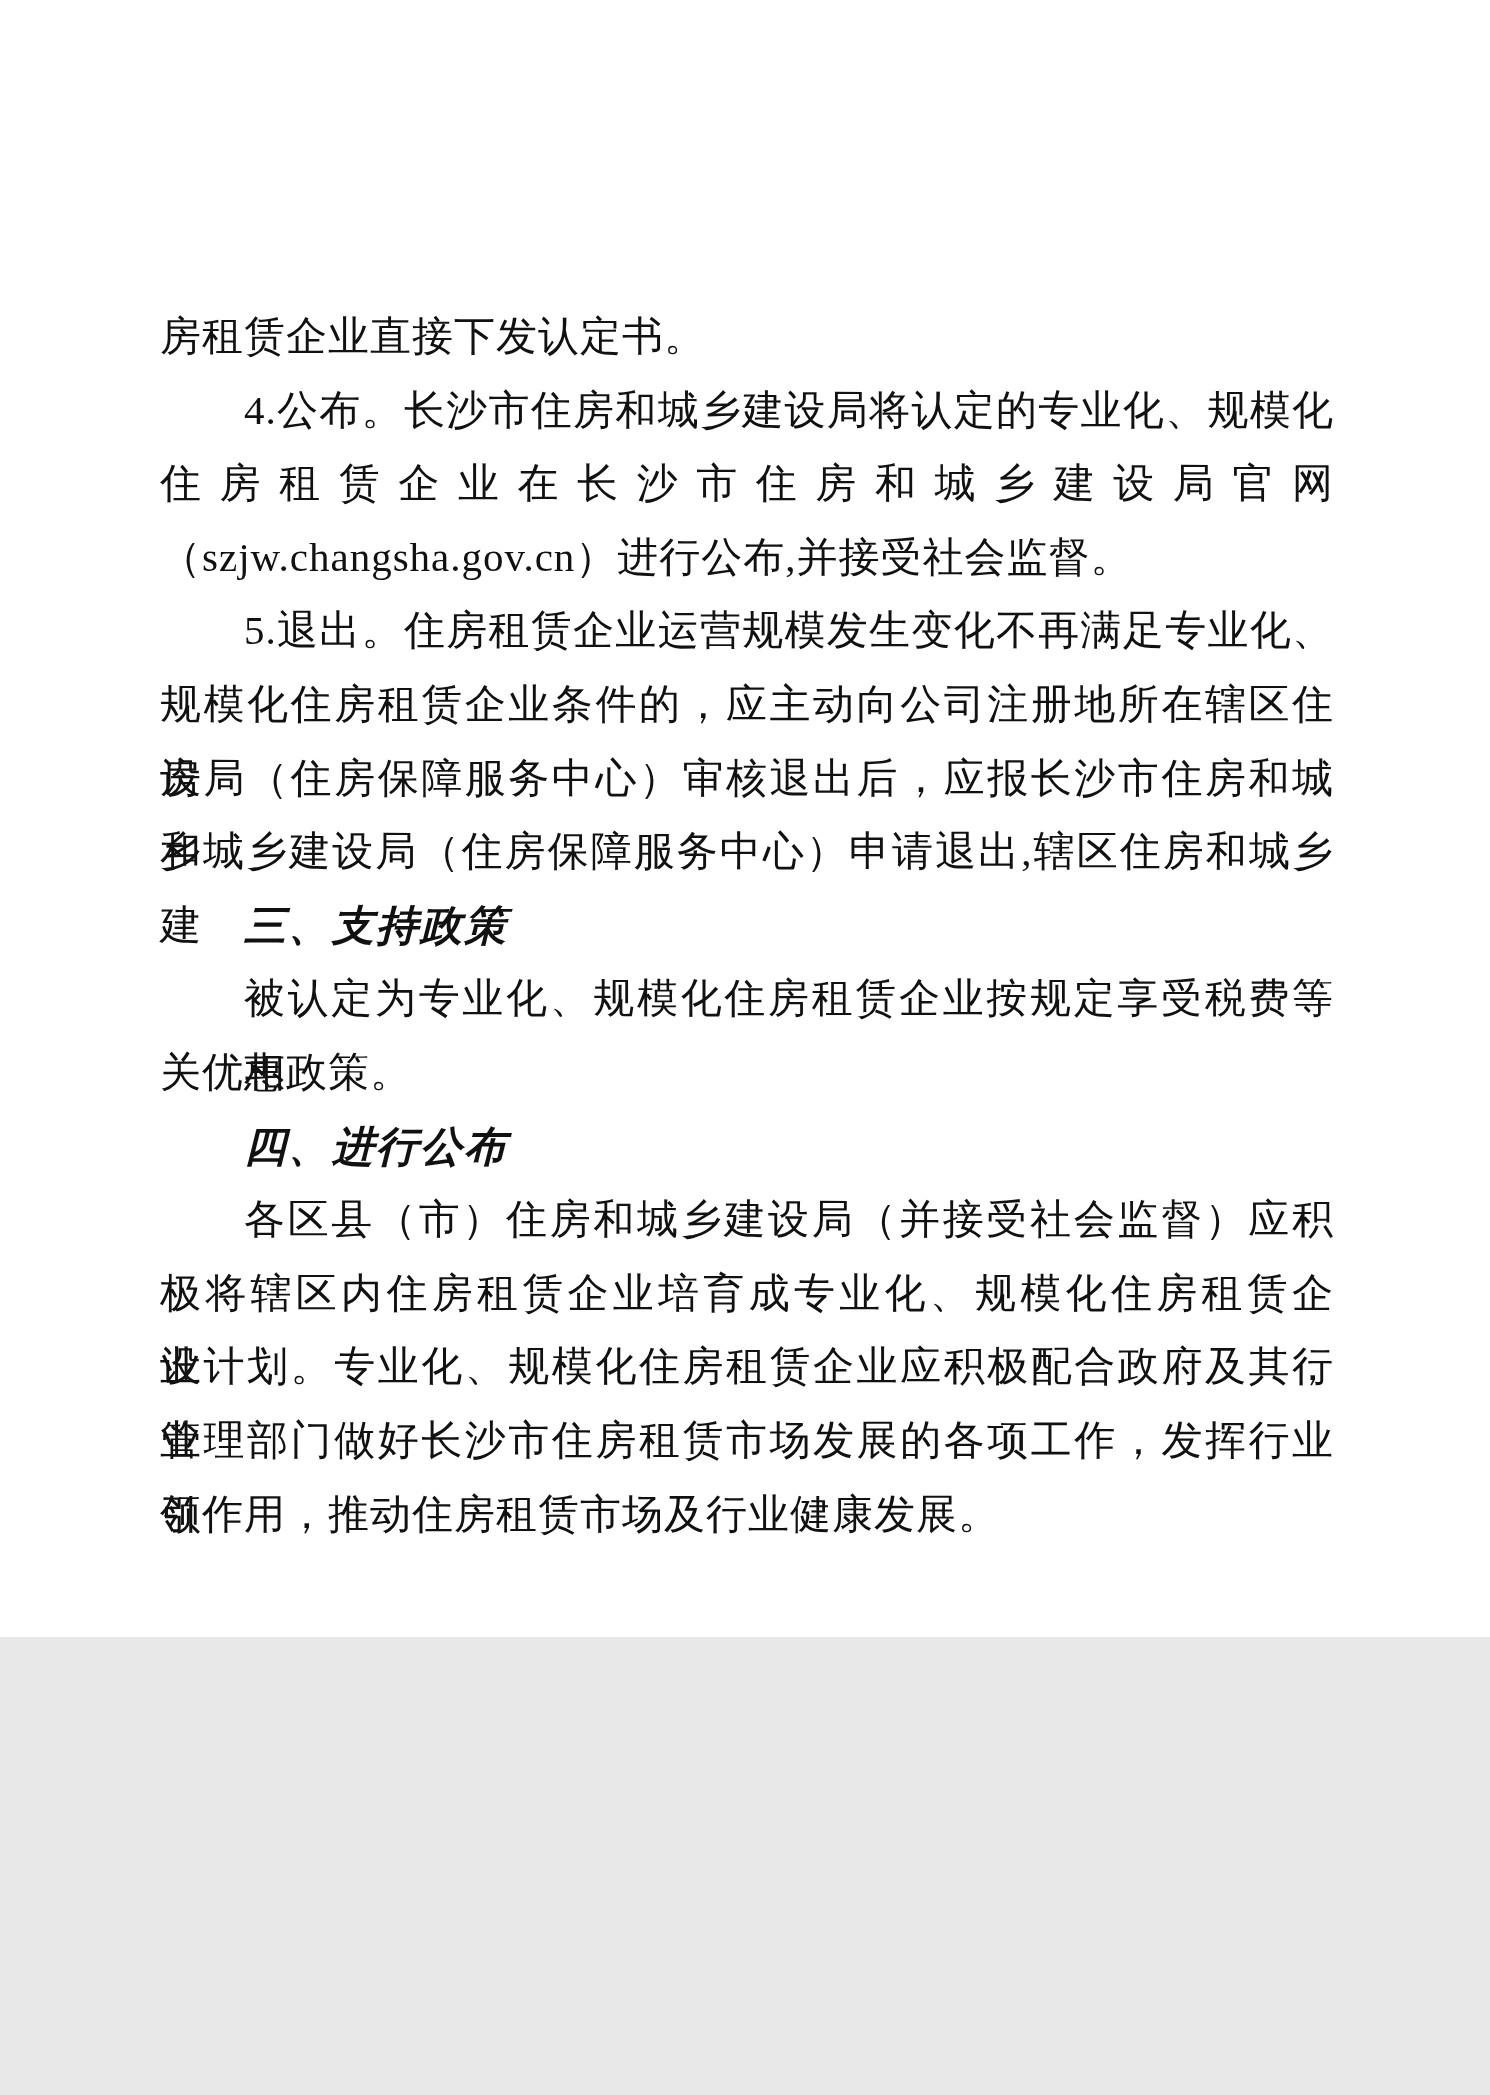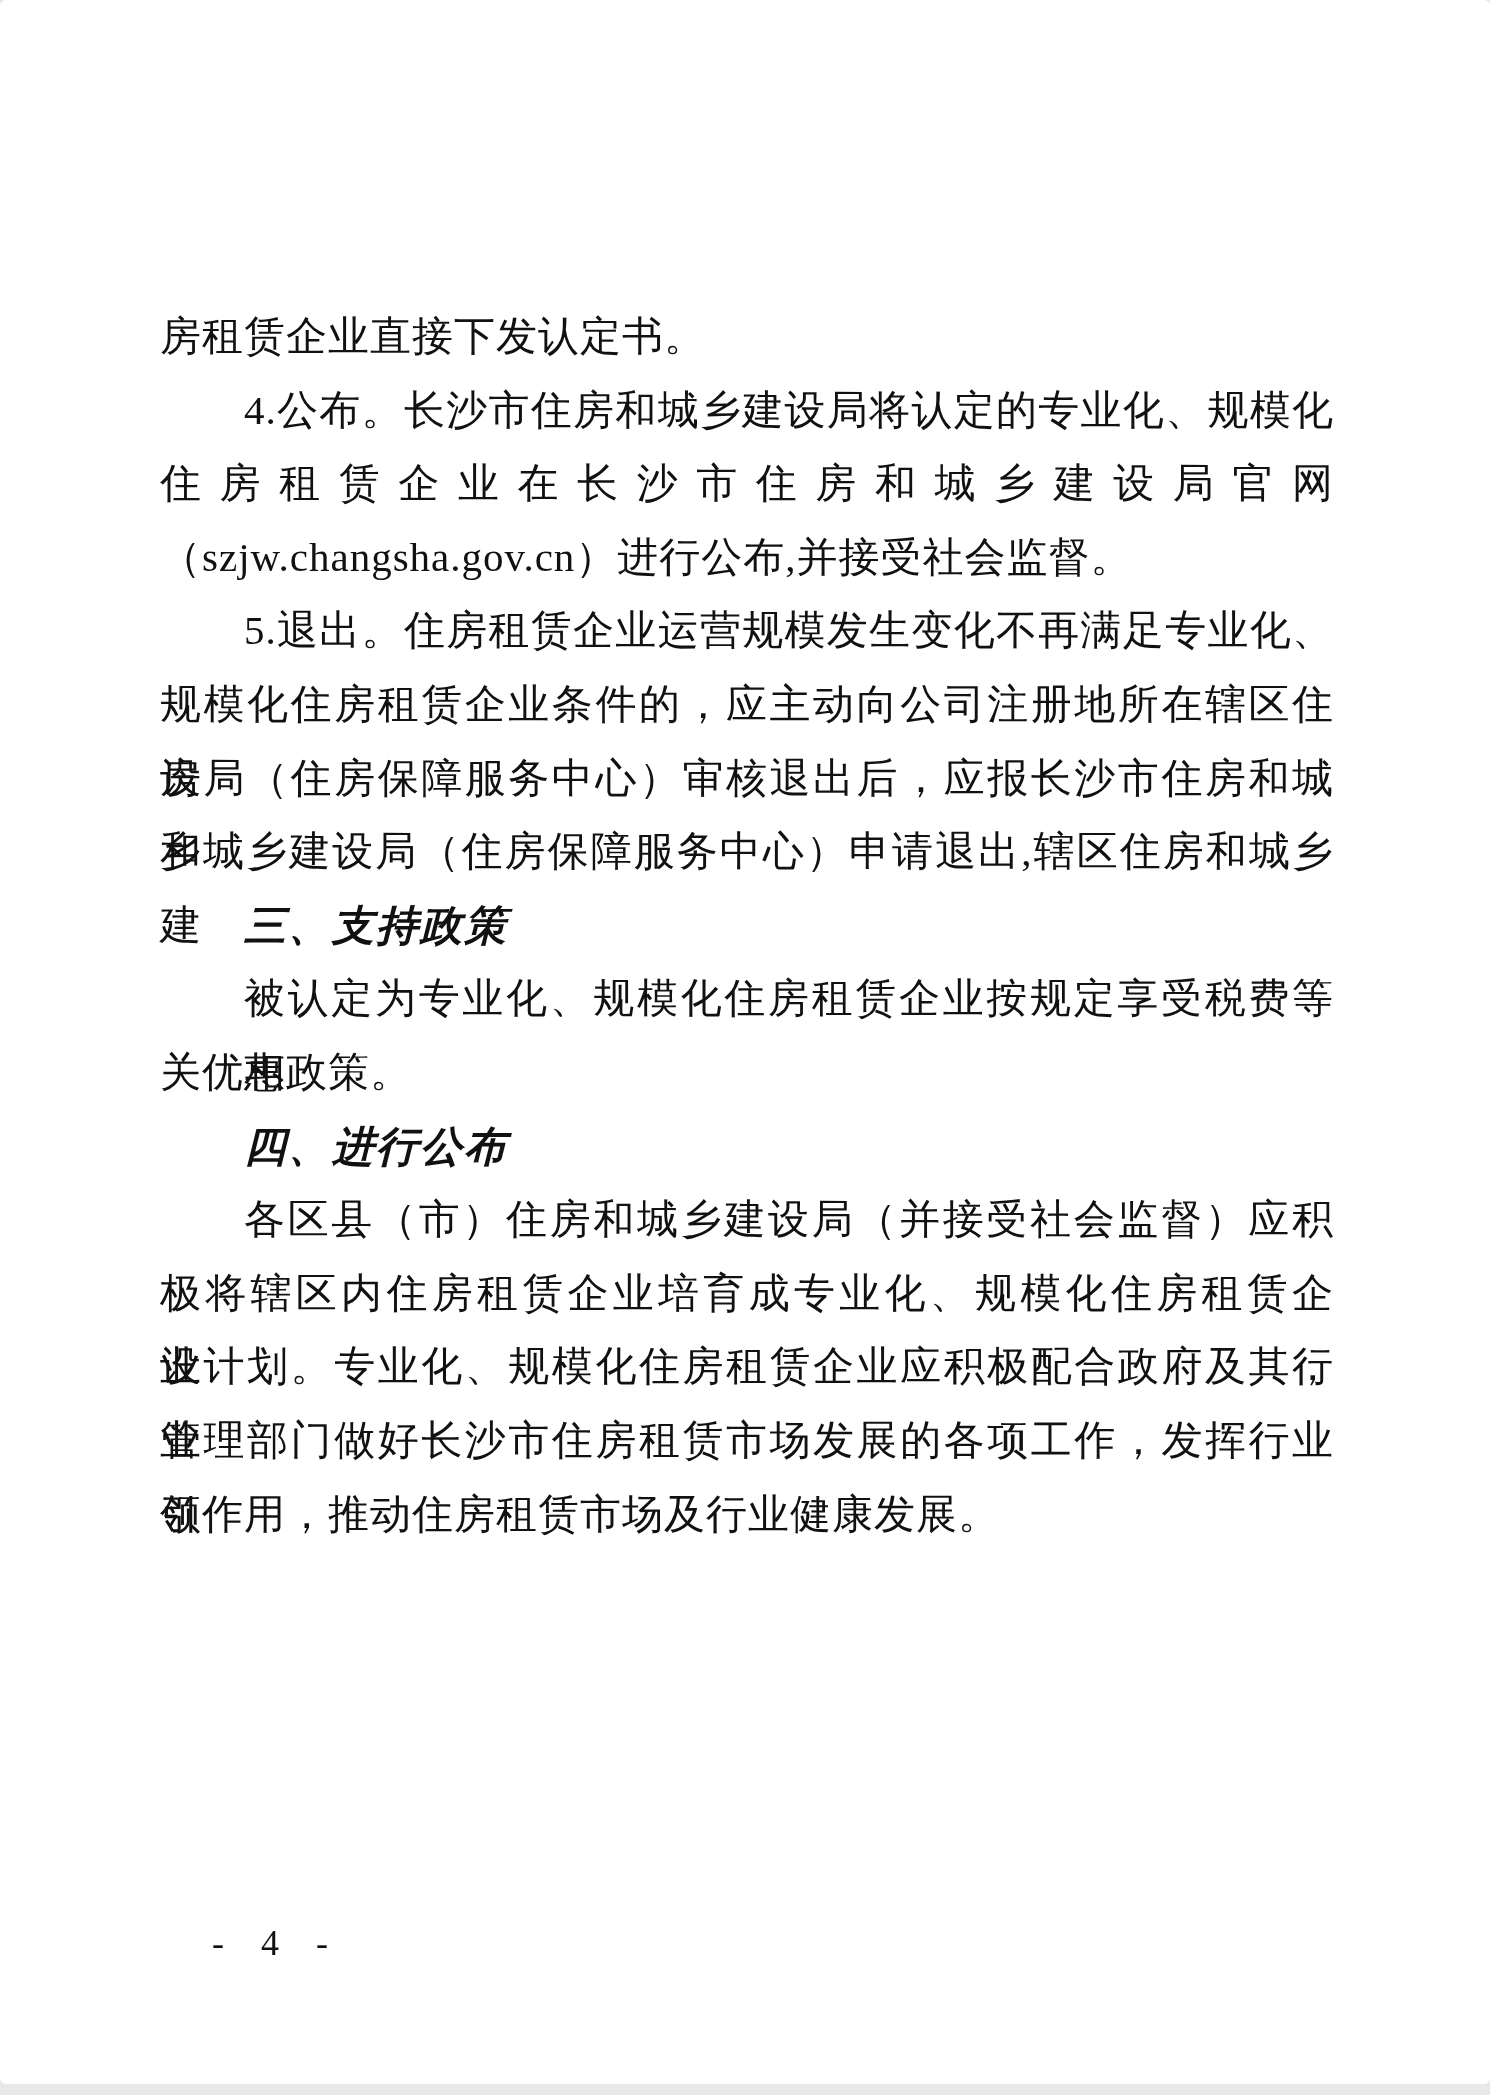--- a/index.html
+++ b/index.html
@@ -3,27 +3,26 @@
 <meta charset="utf-8">
 <style>
   html, body {
     margin: 0;
     padding: 0;
     background: #e8e8e8;
   }
   .page {
     position: relative;
     width: 1490px;
-    height: 2084px;
+    height: 1637px;
     margin: 0 auto;
     background: #ffffff;
     overflow: hidden;
     font-family: "Liberation Serif", serif;
     color: #111111;
-    border-radius: 6px;
   }
   .textblock {
     position: absolute;
     left: 160px;
     top: 300px;
     width: 1174px;
   }
   .line {
     font-size: 41px;
     line-height: 73.6px;

